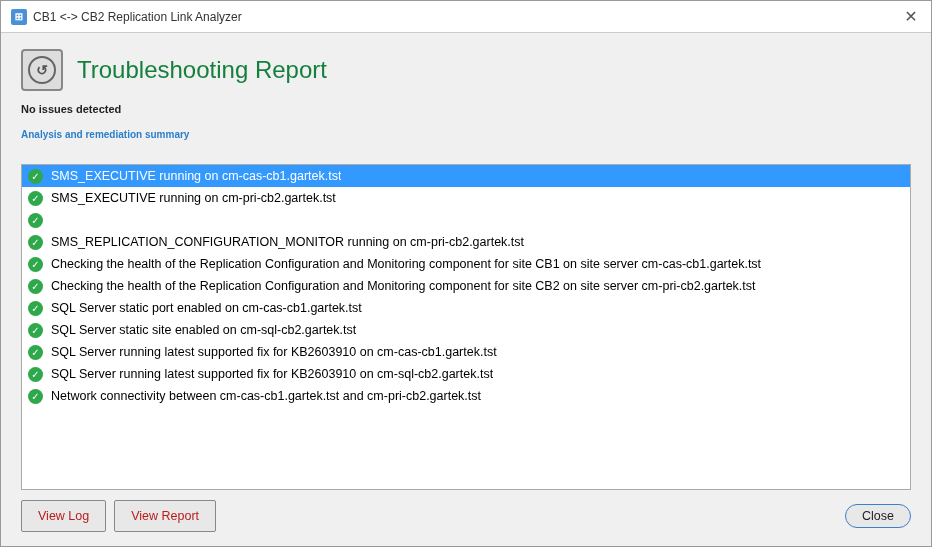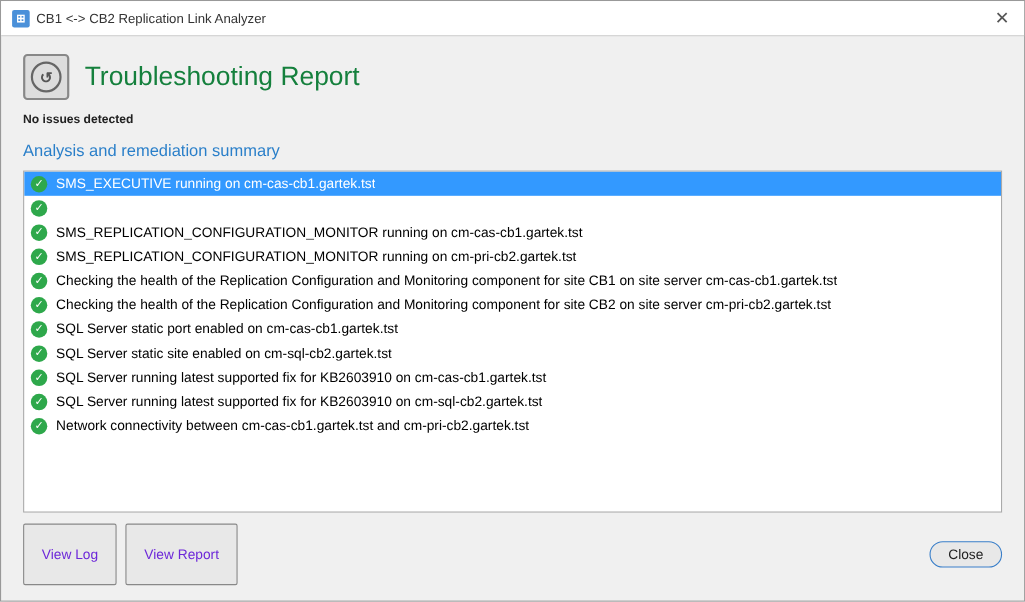--- a/index.html
+++ b/index.html
@@ -104,24 +104,24 @@
       color: #15803d;
       font-weight: 400;
     }
     .no-issues {
       font-size: 11px;
       font-weight: bold;
       color: #222;
       margin-bottom: 14px;
     }
     .section-title {
-      font-size: 15px;
+      font-size: 10px;
       color: #2a7fc9;
-      font-weight: 400;
-      margin-bottom: 9px;
+      font-weight: 700;
+      margin-bottom: 24px;
     }
     .list-container {
       flex: 1;
       border: 1px solid #aaa;
       background: #fff;
       overflow: hidden;
       display: flex;
       position: relative;
     }
     .list-inner {
@@ -163,26 +163,26 @@
       display: flex;
       align-items: center;
       justify-content: space-between;
       padding: 10px 0 4px 0;
     }
     .footer-left {
       display: flex;
       gap: 8px;
     }
     .btn {
-      padding: 20px 16px;
+      padding: 8px 16px;
       border: 1px solid #888;
       background: #e8e8e8;
       cursor: pointer;
       font-size: 12.5px;
-      color: #6d28d9;
+      color: #b91c1c;
       border-radius: 2px;
       min-width: 70px;
     }
     .btn-close {
       padding: 4px 16px;
       border: 1px solid #3a7fc9;
       background: #e8e8e8;
       cursor: pointer;
       font-size: 12.5px;
       color: #222;
@@ -227,24 +227,24 @@
 
     <div class="list-container">
       <div class="list-inner">
 
       <div class="list-item selected">
             <div class="check-circle">✓</div>
             <span class="item-text">SMS_EXECUTIVE running on cm-cas-cb1.gartek.tst</span>
           </div>
           <div class="list-item">
             <div class="check-circle">✓</div>
-          </div>
-          <div class="list-item">
-            <div class="check-circle">✓</div>
-            <span class="item-text">SMS_REPLICATION_CONFIGURATION_MONITOR running on cm-cas-cb1.gartek.tst</span>
+            <span class="item-text">SMS_EXECUTIVE running on cm-pri-cb2.gartek.tst</span>
+          </div>
+          <div class="list-item">
+            <div class="check-circle">✓</div>
           </div>
           <div class="list-item">
             <div class="check-circle">✓</div>
             <span class="item-text">SMS_REPLICATION_CONFIGURATION_MONITOR running on cm-pri-cb2.gartek.tst</span>
           </div>
           <div class="list-item">
             <div class="check-circle">✓</div>
             <span class="item-text">Checking the health of the Replication Configuration and Monitoring component for site CB1 on site server cm-cas-cb1.gartek.tst</span>
           </div>
           <div class="list-item">

